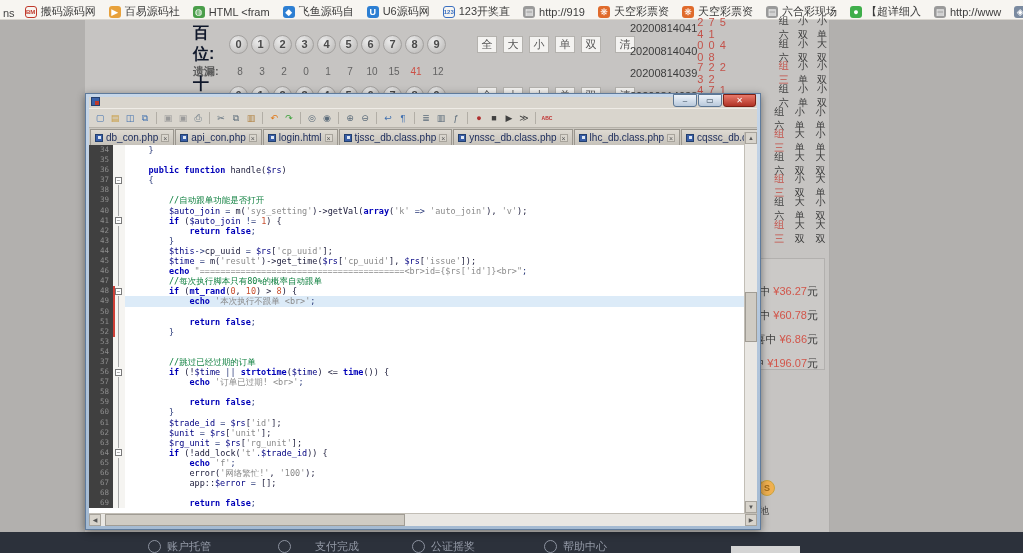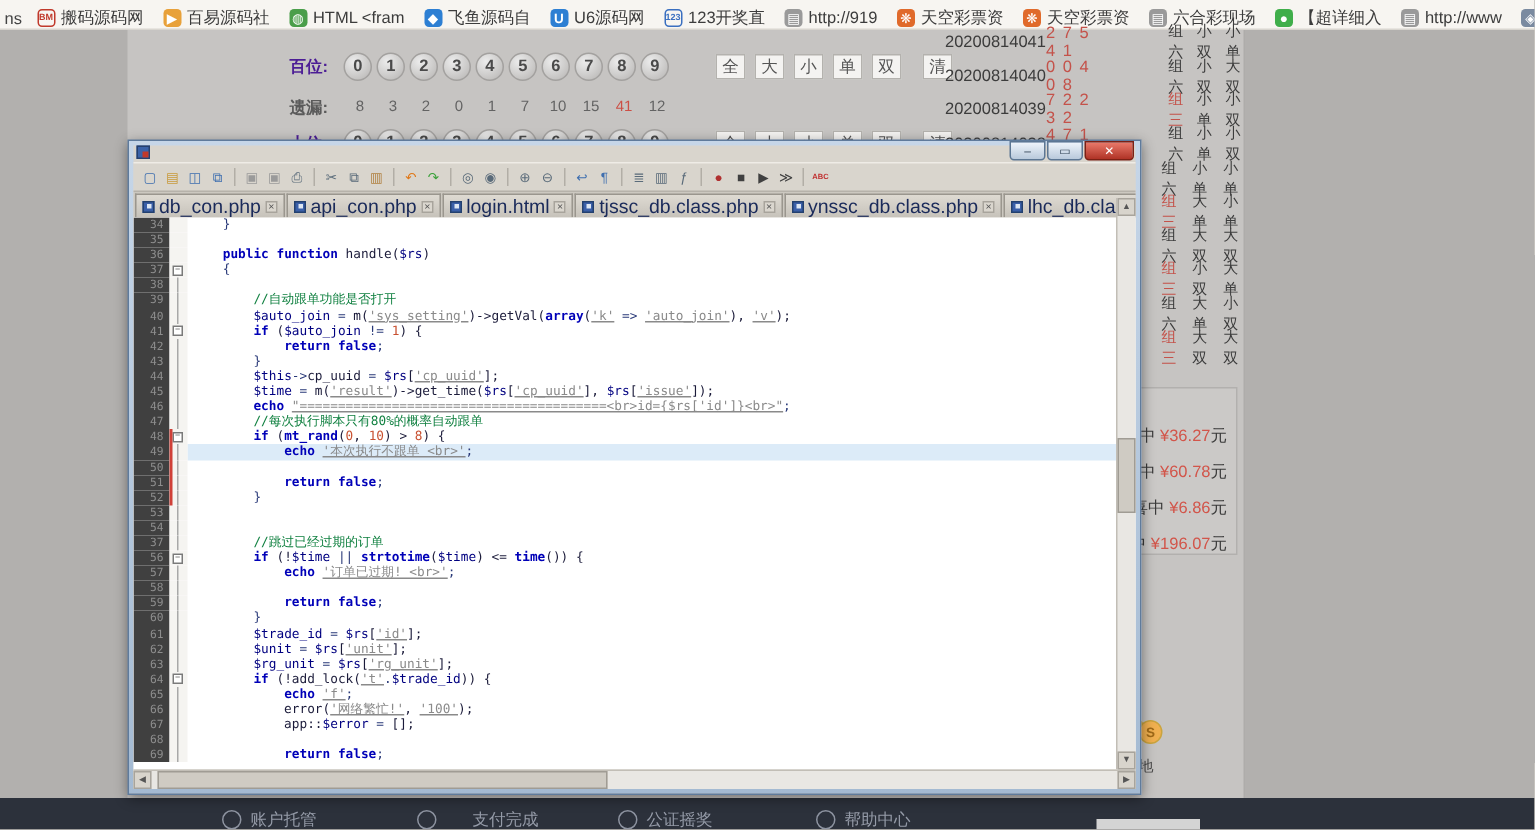--- a/index.html
+++ b/index.html
@@ -13,21 +13,21 @@
   .bm-item { display:flex; align-items:center; gap:4px; margin-right:13px; cursor:pointer; }
   .bm-ico { width:12px; height:12px; border-radius:3px; display:inline-flex; align-items:center; justify-content:center;
             font-size:9px; line-height:12px; color:#fff; font-weight:bold; overflow:hidden; }
   .bm-ico.txt { background:transparent !important; color:inherit; font-size:8px; }
   .bm-label { font-size:11px; color:#3c3c3c; }
 
   
   .page-panel { position:absolute; left:85px; top:20px; width:745px; height:512px; background:#c6c4c2;
                 border-right:1px solid #aeacaa; }
   .pick-row { position:absolute; left:0; width:100%; display:flex; align-items:center; padding-left:108px; height:36px; }
-  .pick-label { width:36px; font-size:11px; font-weight:bold; color:#4c1d95; }
+  .pick-label { width:36px; font-size:16px; font-weight:bold; color:#0f172a; }
   .balls { display:flex; gap:3px; }
   .ball { width:19px; height:19px; border-radius:50%; background:radial-gradient(circle at 35% 30%,#ececec,#b6b4b2);
           border:1px solid #a3a19f; display:flex; align-items:center; justify-content:center;
           font-size:11px; font-weight:bold; color:#4a4a4a; cursor:pointer; }
   .pick-btns { display:flex; gap:6px; margin-left:31px; }
   .pbtn { min-width:20px; height:17px; padding:0 3px; background:#f4f3f1; border:1px solid #b4b2ae;
           font-size:11px; color:#555; display:flex; align-items:center; justify-content:center; cursor:pointer; }
   .pbtn.last { margin-left:8px; }
   .miss-line { position:absolute; top:44px; left:108px; display:flex; align-items:center; }
   .miss-label { width:36px; font-size:11px; font-weight:bold; color:#5a5a5a; }
@@ -80,36 +80,36 @@
   .tb-ico { width:14px; height:14px; display:flex; align-items:center; justify-content:center; font-size:9px;
             border-radius:2px; cursor:pointer; }
   .tb-ico.abc { font-size:5px; font-weight:bold; letter-spacing:0; }
   .tb-sep { width:1px; height:12px; background:#b2aea6; margin:0 3px; }
   .tabbar { height:17px; background:#ccc8c0; display:flex; align-items:flex-end; overflow:hidden; padding-left:1px; }
   .tab { height:16px; display:flex; align-items:center; gap:3px; padding:0 4px; margin-right:1px;
          background:linear-gradient(#dedad2,#c6c2ba); border:1px solid #9a968e; border-bottom:none; cursor:pointer;
          white-space:nowrap; flex:0 0 auto; }
   .tab-ico { width:8px; height:8px; background:#3a5fa8; border:1px solid #23406e; position:relative; }
   .tab-ico::after { content:""; position:absolute; left:2px; top:1px; width:3px; height:3px; background:#dce6f2; }
-  .tab-label { font-size:13px; color:#1a2a5a;text-align:center; }
+  .tab-label { font-size:10px; color:#1a2a5a;text-align:center; }
   .tab-close { font-size:7px; color:#555; border:1px solid #a8a49c; width:8px; height:8px; line-height:7px;
                text-align:center; background:#dad6ce; cursor:pointer; }
   .codewrap { flex:1; background:#fff; position:relative; overflow:hidden; }
   .crow { display:flex; height:10.1px; line-height:10.15px; }
   .ln { width:24px; background:#404040; color:#8d8d8d; font-family:"DejaVu Sans Mono",monospace; font-size:7.5px;
         text-align:right; padding-right:4px; flex:0 0 auto; }
   .fold-cell { width:12px; background:#f5f4f1; flex:0 0 auto; position:relative; }
   .fold-v { position:absolute; left:5px; top:0; width:1px; height:100%; background:#a8a8a8; }
   .fold-box { position:absolute; left:2px; top:1.5px; width:7px; height:7px; background:#fff; border:1px solid #7a7a7a;
               font-size:6px; line-height:5px; text-align:center; color:#444; }
   .ctext { flex:1; white-space:pre; font-family:"DejaVu Sans Mono","DejaVu Sans",monospace; font-size:8.5px; color:#1b1b3a; padding-left:3px; }
   .crow.cur .ctext { background:#dcebf8; }
   .t-k { color:#0000b8; font-weight:bold; }
   .t-v { color:#000080; }
-  .t-s { color:#8a8a8a;text-decoration:underline; }
+  .t-s { color:#8a8a8a; }
   .t-c { color:#108040; }
   .t-n { color:#c85030; }
   .t-o { color:#283878; }
   .t-w { color:#1b1b3a; }
   .changebar { position:absolute; left:24px; width:2px; background:#d04038; }
   .vscroll { position:absolute; right:0; top:35px; bottom:13px; width:13px; background:#e9e7e3; border-left:1px solid #c2beb6; }
   .vs-arrow { position:absolute; left:0; width:12px; height:12px; background:#d8d4cc; border:1px solid #a8a49c;
               font-size:6px; text-align:center; line-height:11px; color:#555; cursor:pointer; }
   .vs-thumb { position:absolute; left:0; top:42%; width:12px; height:50px; background:#cfcbc3; border:1px solid #a09c94; cursor:pointer; }
   .hscroll { height:13px; background:#e9e7e3; border-top:1px solid #c2beb6; position:relative; }

